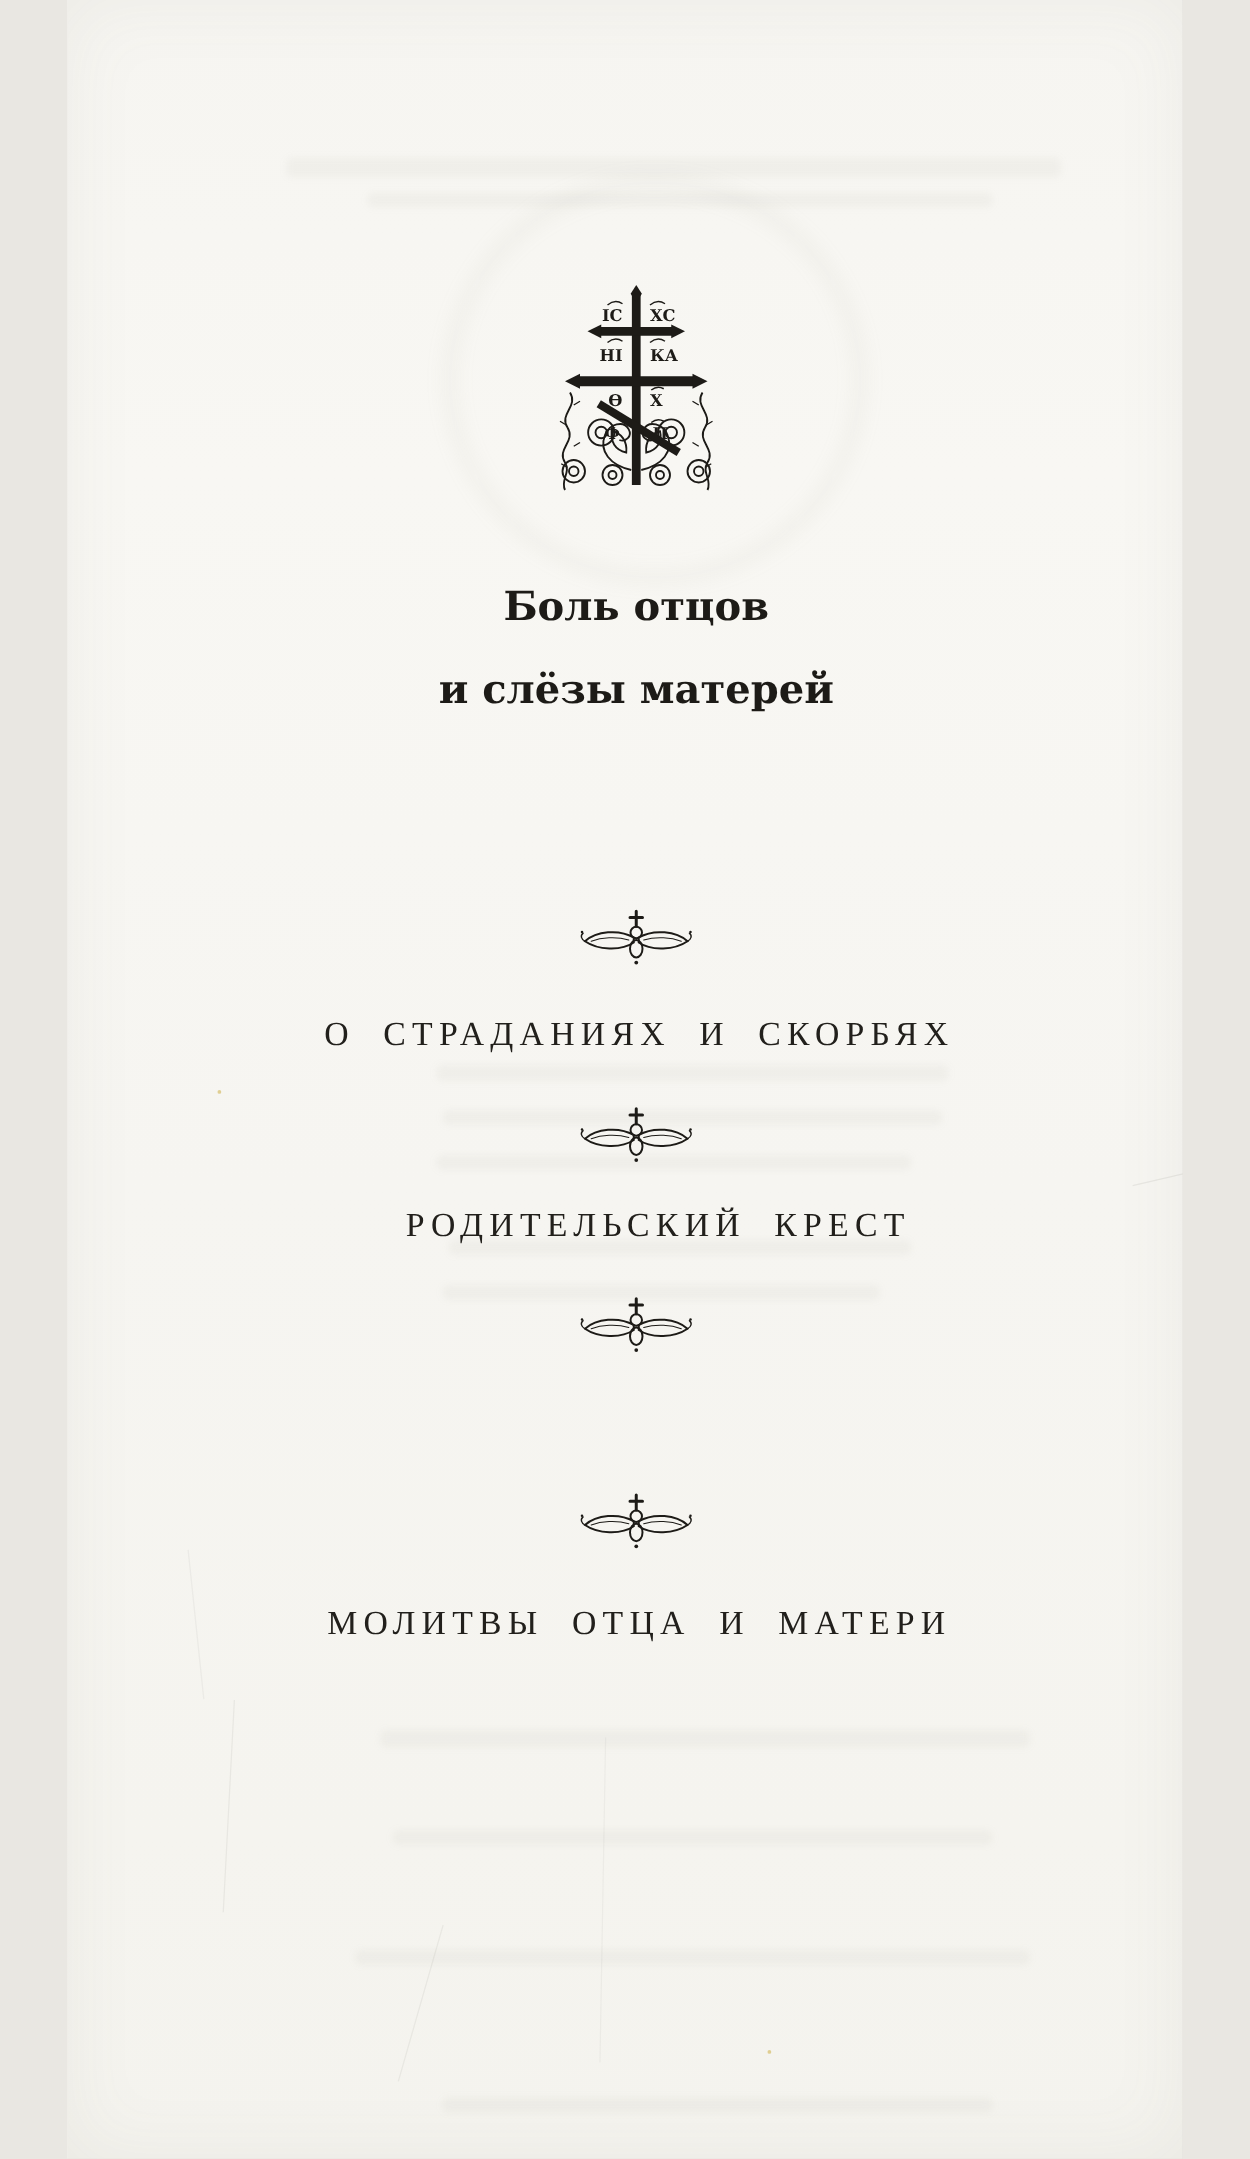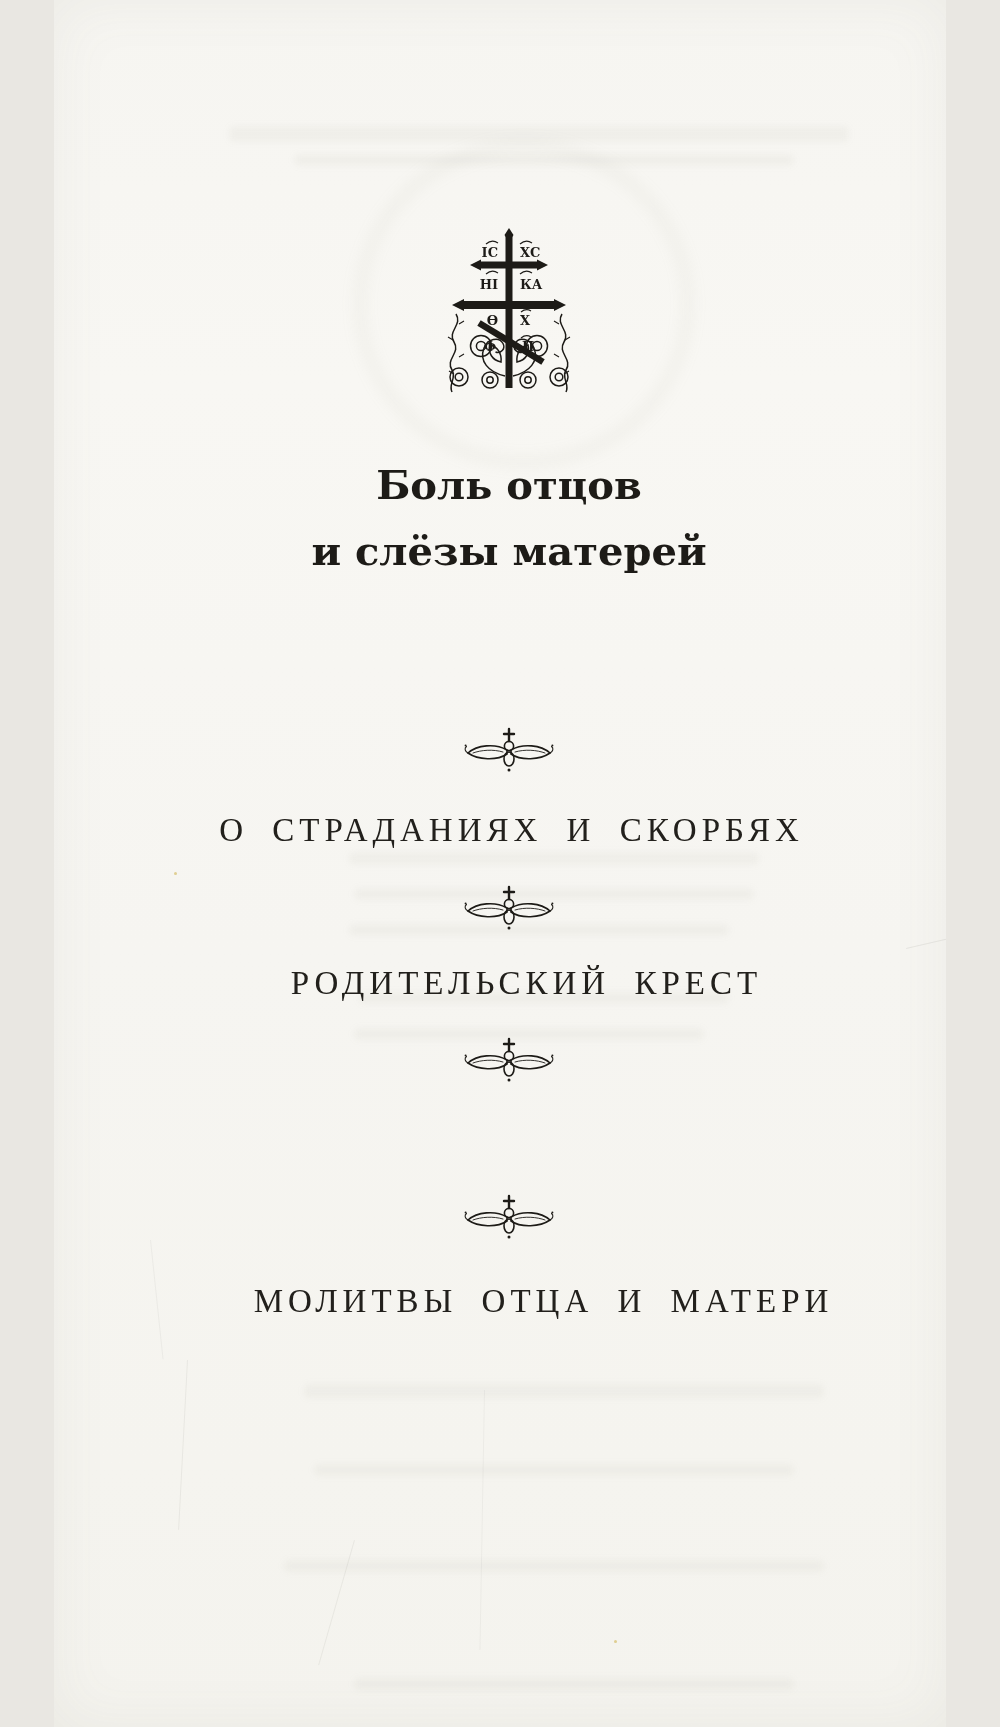--- a/index.html
+++ b/index.html
@@ -20,40 +20,40 @@
   
   .cross-orn{
     position:absolute;left:355px;top:224px;width:200px;height:176px;
   }
   
   .book-title{
     position:absolute;left:0;top:452px;width:100%;
     text-align:center;
     font-family:"DejaVu Serif", serif;
     font-weight:bold;
-    font-size:40px;
+    font-size:32px;
     line-height:66px;
     letter-spacing:0px;
     color:#1d1b17;
   }
   
   .section-heading{
     position:absolute;left:0;width:100%;
     text-align:center;
     font-family:"Liberation Serif", serif;
-    font-size:33px;
+    font-size:27px;
     letter-spacing:5px;
     word-spacing:11px;
     color:#22201c;
     text-indent:5px;
   }
   #heading-1{top:812px;}
   #heading-2{top:965px;padding-left:15px;}
   #heading-3{top:1121px;}
-  #heading-4{top:1283px;margin-left:32px;}
+  #heading-4{top:1283px;}
   
   .divider-orn{
     position:absolute;left:407px;width:96px;height:54px;
   }
   #divider-1{top:726px;}
   #divider-2{top:884px;}
   #divider-3{top:1036px;}
   #divider-4{top:1193px;}
   
   .ghost-bar{

